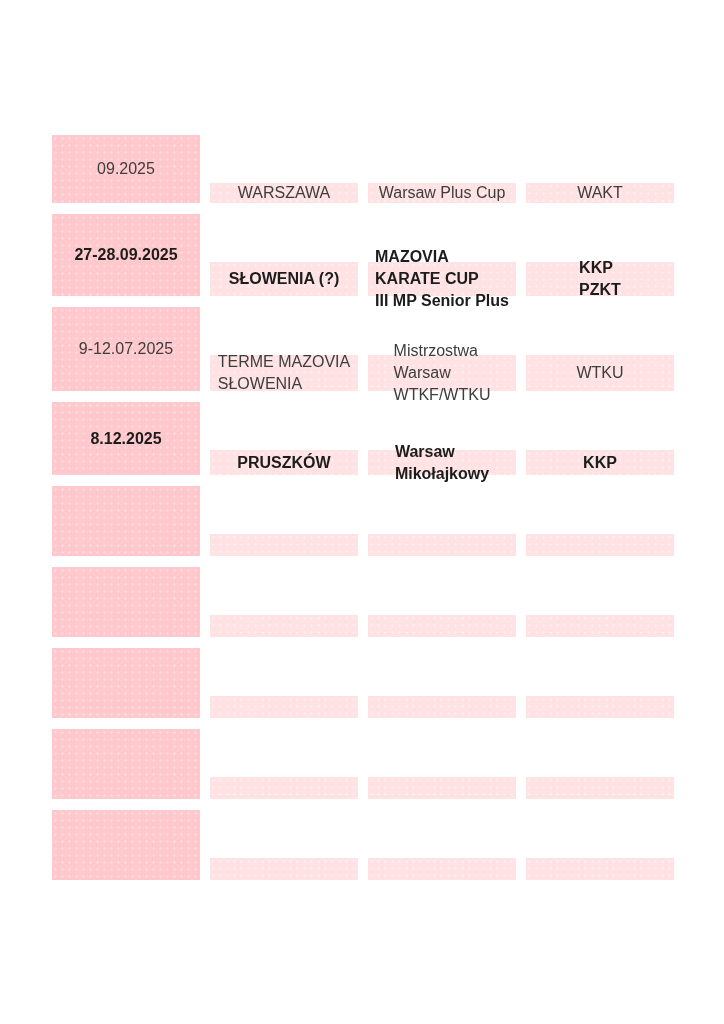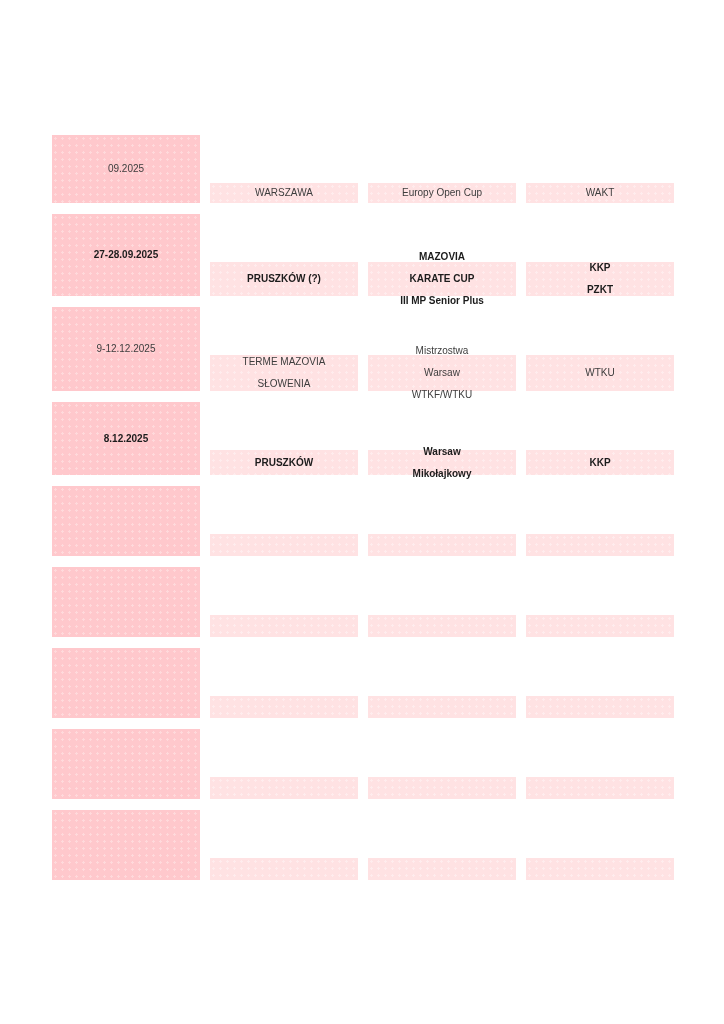--- a/index.html
+++ b/index.html
@@ -22,22 +22,21 @@
     grid-template-columns: repeat(4, 148px);
     grid-template-rows: 68px 82px 84px 73px 70px 70px 70px 70px 70px;
     column-gap: 10px;
     row-gap: 11px;
   }
   .row { display: contents; }
   .cell {
     display: flex;
     align-items: center;
     justify-content: center;
-    text-align: center;
-    font-size: 10px;
+    font-size: 16px;
     line-height: 22px;
     color: #3d3d3d;
     white-space: pre-line;
     padding: 8px 6px;
     box-sizing: border-box;
   }
   
   .cell.date {
     background-color: #ffc8cc;
     background-image: radial-gradient(rgba(255,255,255,0.30) 1px, rgba(255,255,255,0) 1.4px);
@@ -56,36 +55,36 @@
   }
 </style>
 </head>
 <body>
 
 <div class="events-table">
 
   <div class="row">
     <div class="cell date">09.2025</div>
     <div class="cell info">WARSZAWA</div>
-    <div class="cell info">Europy Open Cup</div>
+    <div class="cell info">Warsaw Plus Cup</div>
     <div class="cell info">WAKT</div>
   </div>
 
   <div class="row bold">
     <div class="cell date">27-28.09.2025</div>
-    <div class="cell info">PRUSZKÓW (?)</div>
+    <div class="cell info">SŁOWENIA (?)</div>
     <div class="cell info">MAZOVIA
 KARATE CUP
 III MP Senior Plus</div>
     <div class="cell info">KKP
 PZKT</div>
   </div>
 
   <div class="row">
-    <div class="cell date">9-12.12.2025</div>
+    <div class="cell date">9-12.07.2025</div>
     <div class="cell info">TERME MAZOVIA
 SŁOWENIA</div>
     <div class="cell info">Mistrzostwa
 Warsaw
 WTKF/WTKU</div>
     <div class="cell info">WTKU</div>
   </div>
 
   <div class="row bold">
     <div class="cell date">8.12.2025</div>

